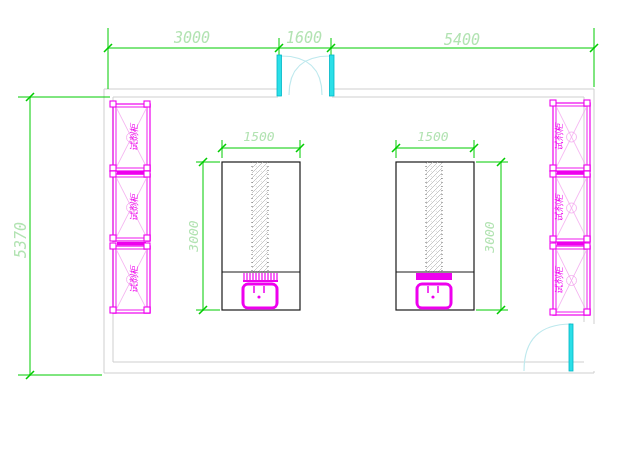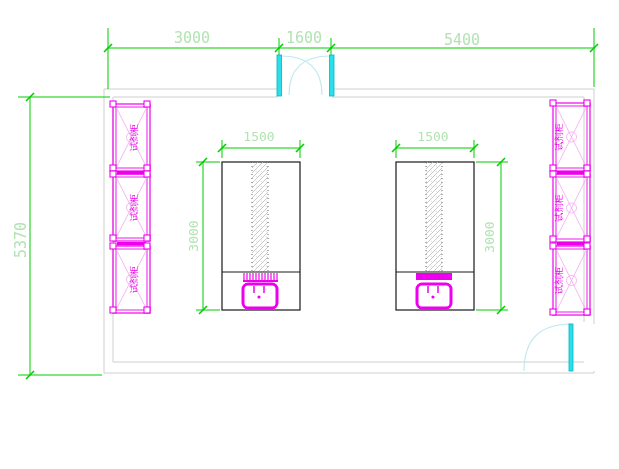--- a/index.html
+++ b/index.html
@@ -1,16 +1,16 @@
 <!DOCTYPE html>
 <html><head>
 <meta charset="utf-8">
 <style>
   html,body{margin:0;padding:0;background:#ffffff;font-family:"DejaVu Sans",sans-serif;}
-  .stage{position:relative;width:619px;height:380px;background:#ffffff;overflow:hidden;}
+  .stage{position:relative;width:619px;height:380px;background:#ffffff;overflow:hidden;font-style:italic;}
   svg{position:absolute;left:0;top:0;}
   .wall{stroke:#cfcfcf;stroke-width:1;fill:none;}
   .dim{stroke:#00cc00;stroke-width:1;fill:none;}
   .tickline{stroke:#00cc00;stroke-width:1.6;}
   .dimtxt{fill:#b2e3b2;font-family:"DejaVu Sans Mono",monospace;text-anchor:middle;}
   .cab{stroke:#ee00ee;stroke-width:1.2;fill:none;}
   .cabthin{stroke:#ee00ee;stroke-width:0.9;fill:none;}
   .cabx{stroke:#f3a6ee;stroke-width:0.8;fill:none;}
   .cabcorner{fill:#ffffff;stroke:#ee00ee;stroke-width:1.1;}
   .cabbar{fill:#ee00ee;}

